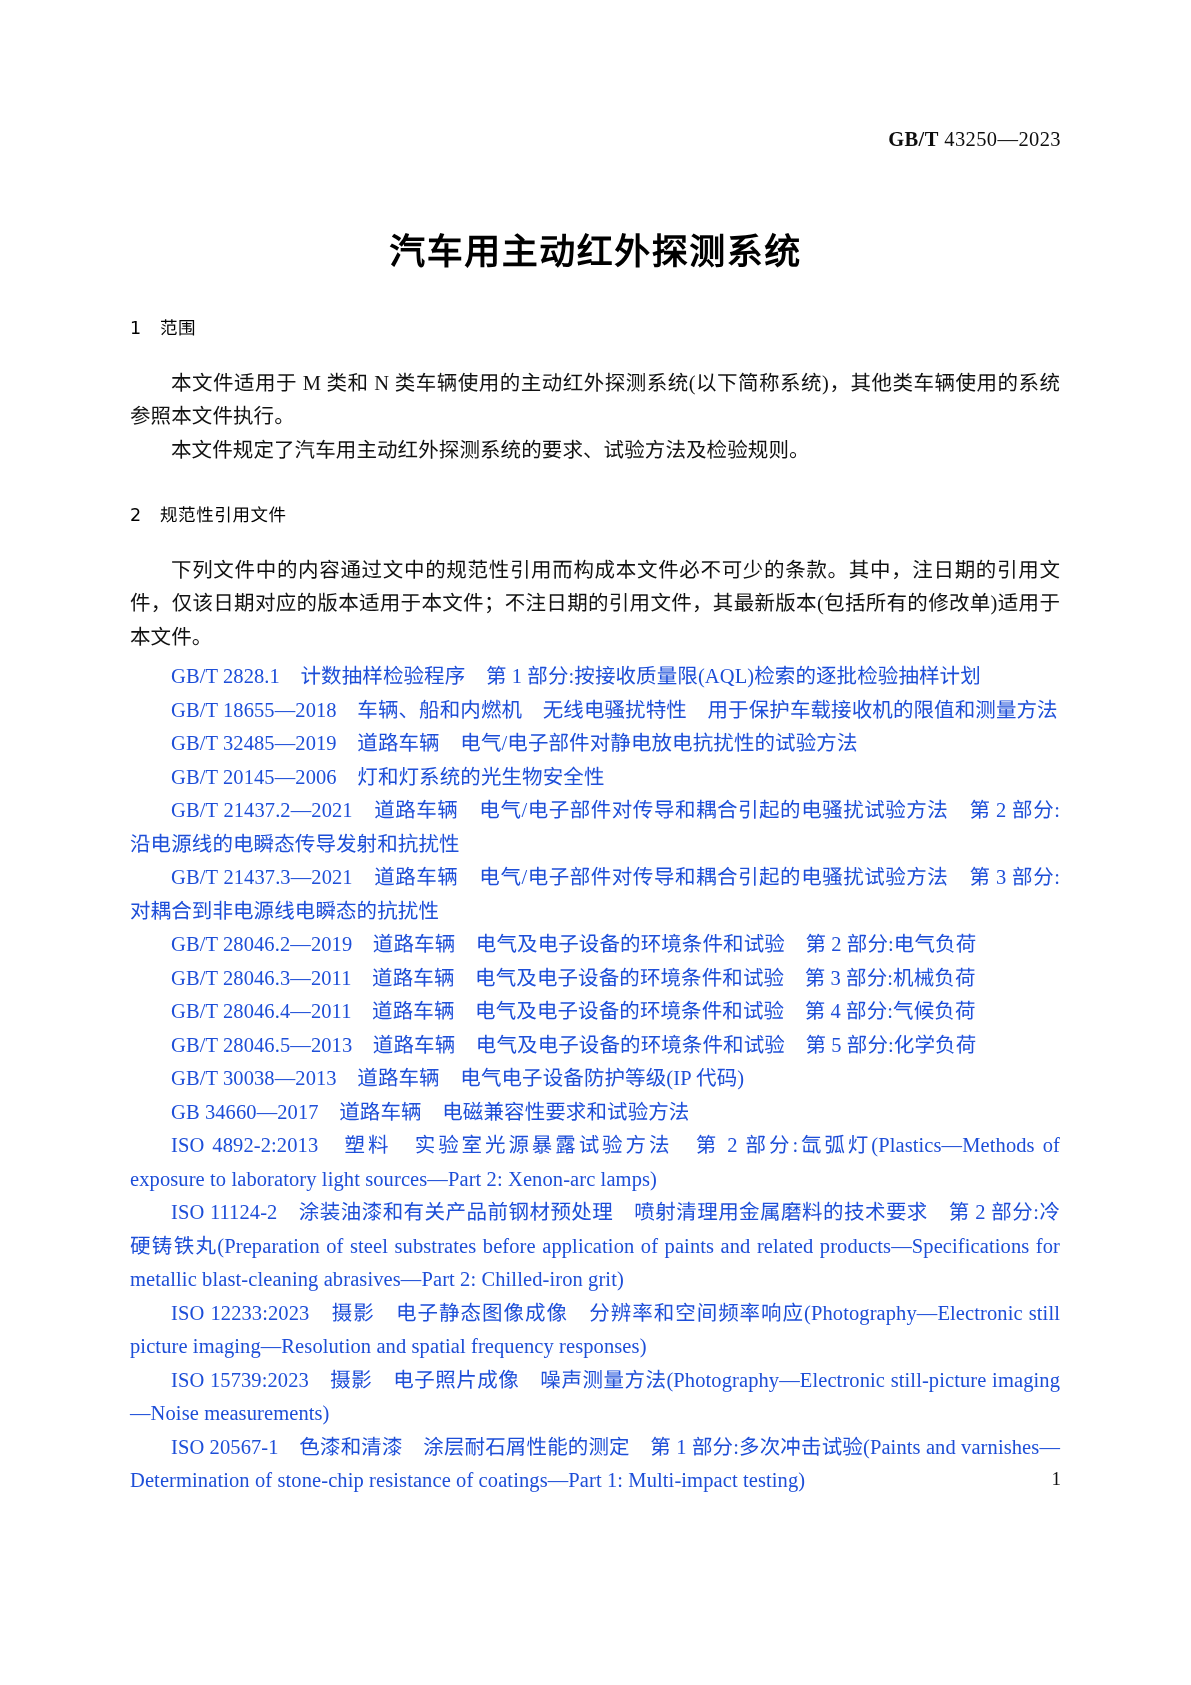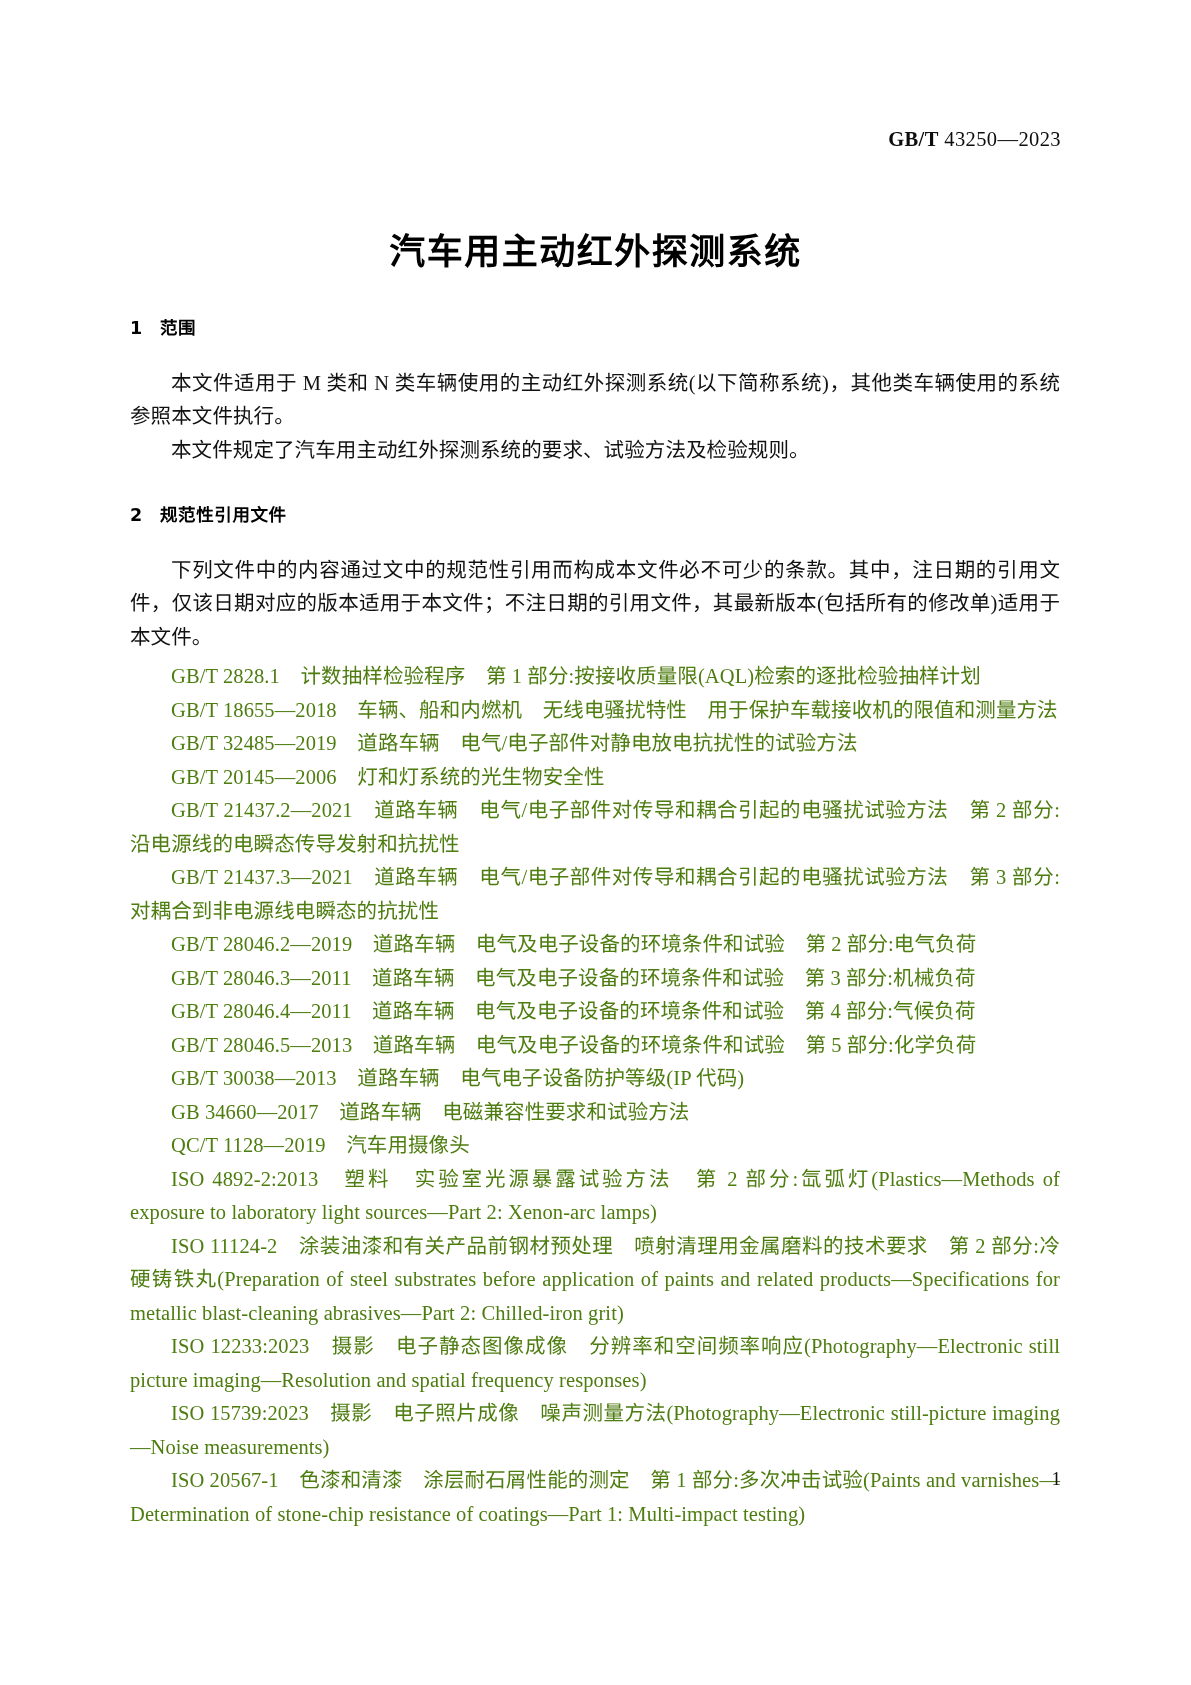--- a/index.html
+++ b/index.html
@@ -60,21 +60,21 @@
   
   .content {
     position: absolute;
     top: 316px;
     left: 130px;
     width: 930px;
   }
   h2.section-heading {
     margin: 0;
     font-family: "DejaVu Sans", "Liberation Sans", sans-serif;
-    font-weight: bold;
+    font-weight: normal;
     font-size: 17.5px;
     letter-spacing: 0.6px;
     color: #000000;
     line-height: 1.4;
   }
   h2.section-heading .num {
     display: inline-block;
     min-width: 30px;
   }
   .sec1-heading { margin-bottom: 0; }
@@ -99,21 +99,21 @@
     padding: 0;
     list-style: none;
   }
   .ref-list li {
     font-family: "Liberation Serif", "DejaVu Serif", serif;
     font-size: 20.5px;
     line-height: 33.5px;
     text-indent: 41px;
     text-align: justify;
     text-justify: inter-ideograph;
-    color: #4d7c0f;
+    color: #1d4ed8;
     letter-spacing: 0.1px;
   }
   
   .page-number {
     position: absolute;
     right: 130px;
     top: 1468px;
     font-family: "Liberation Serif", "DejaVu Serif", serif;
     font-size: 19px;
     color: #111111;
@@ -155,21 +155,20 @@
       <li>GB/T 32485—2019　道路车辆　电气/电子部件对静电放电抗扰性的试验方法</li>
       <li>GB/T 20145—2006　灯和灯系统的光生物安全性</li>
       <li>GB/T 21437.2—2021　道路车辆　电气/电子部件对传导和耦合引起的电骚扰试验方法　第 2 部分:沿电源线的电瞬态传导发射和抗扰性</li>
       <li>GB/T 21437.3—2021　道路车辆　电气/电子部件对传导和耦合引起的电骚扰试验方法　第 3 部分:对耦合到非电源线电瞬态的抗扰性</li>
       <li>GB/T 28046.2—2019　道路车辆　电气及电子设备的环境条件和试验　第 2 部分:电气负荷</li>
       <li>GB/T 28046.3—2011　道路车辆　电气及电子设备的环境条件和试验　第 3 部分:机械负荷</li>
       <li>GB/T 28046.4—2011　道路车辆　电气及电子设备的环境条件和试验　第 4 部分:气候负荷</li>
       <li>GB/T 28046.5—2013　道路车辆　电气及电子设备的环境条件和试验　第 5 部分:化学负荷</li>
       <li>GB/T 30038—2013　道路车辆　电气电子设备防护等级(IP 代码)</li>
       <li>GB 34660—2017　道路车辆　电磁兼容性要求和试验方法</li>
-      <li>QC/T 1128—2019　汽车用摄像头</li>
       <li>ISO 4892-2:2013　塑料　实验室光源暴露试验方法　第 2 部分:氙弧灯(Plastics—Methods of exposure to laboratory light sources—Part 2: Xenon-arc lamps)</li>
       <li>ISO 11124-2　涂装油漆和有关产品前钢材预处理　喷射清理用金属磨料的技术要求　第 2 部分:冷硬铸铁丸(Preparation of steel substrates before application of paints and related products—Specifications for metallic blast-cleaning abrasives—Part 2: Chilled-iron grit)</li>
       <li>ISO 12233:2023　摄影　电子静态图像成像　分辨率和空间频率响应(Photography—Electronic still picture imaging—Resolution and spatial frequency responses)</li>
       <li>ISO 15739:2023　摄影　电子照片成像　噪声测量方法(Photography—Electronic still-picture imaging—Noise measurements)</li>
       <li>ISO 20567-1　色漆和清漆　涂层耐石屑性能的测定　第 1 部分:多次冲击试验(Paints and varnishes—Determination of stone-chip resistance of coatings—Part 1: Multi-impact testing)</li>
     </ul>
 
   </div>
 
   <div class="page-number">1</div>

